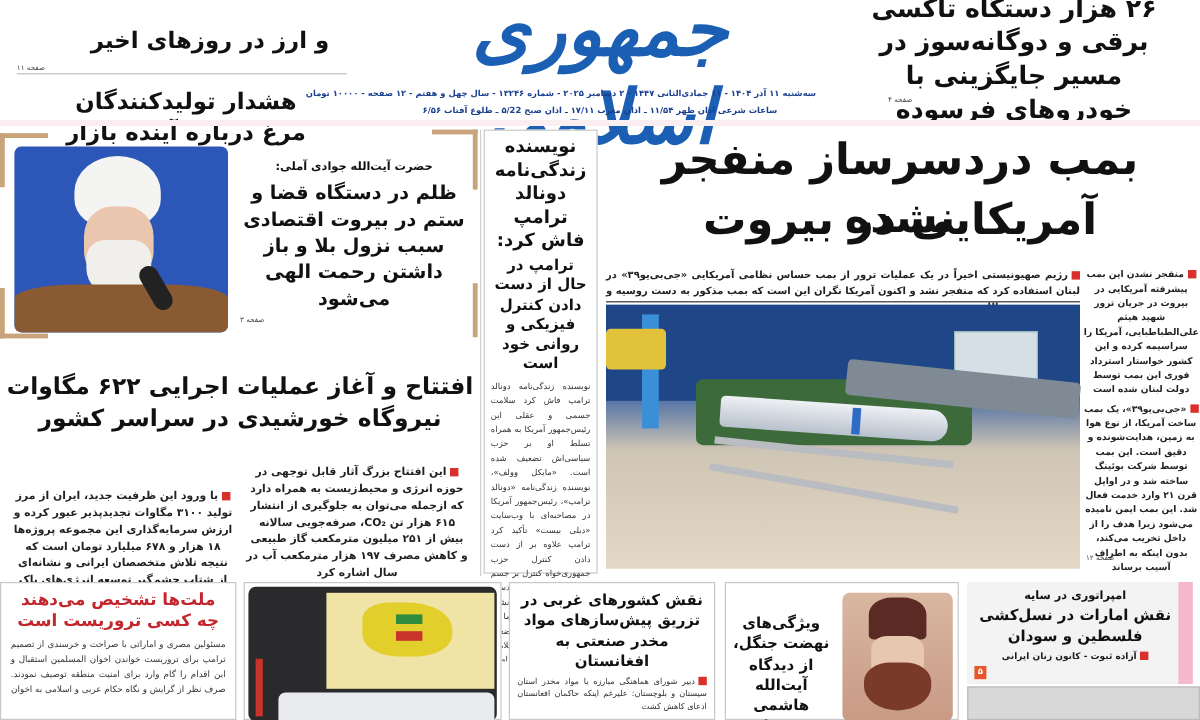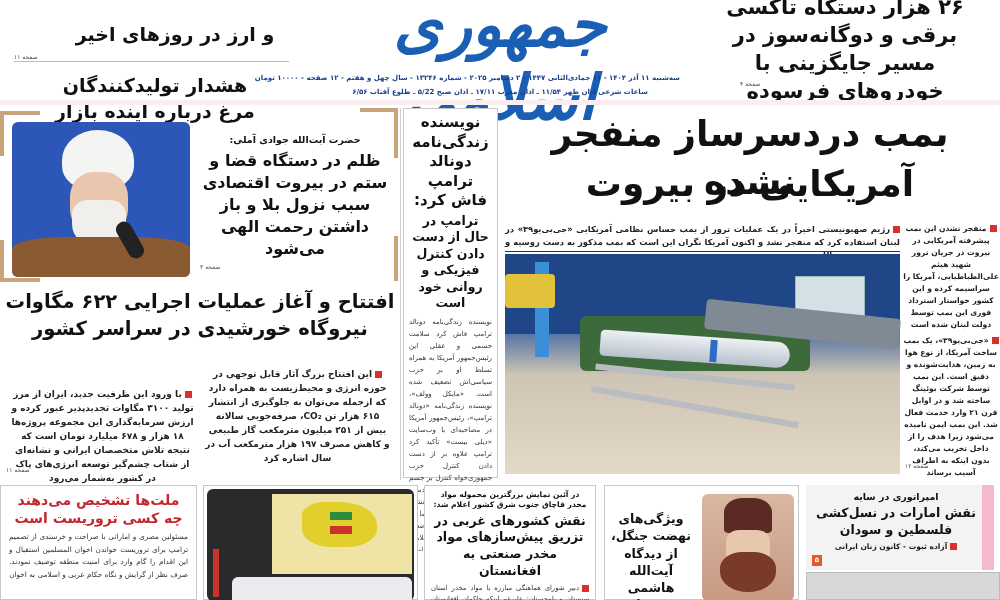--- a/index.html
+++ b/index.html
@@ -66,21 +66,21 @@
     <div class="abs" style="left:60px;top:78px;width:54px;height:48px;background:#f0efec;border-radius:30% 30% 50% 50%;"></div>
     <div class="abs" style="left:0;top:115px;width:178px;height:40px;background:#8a5a33;border-radius:30% 30% 0 0;"></div>
     <div class="abs" style="left:110px;top:98px;width:16px;height:40px;background:#222;border-radius:8px;transform:rotate(-30deg);"></div>
 
   </div>
   <div class="abs hl" style="left:200px;width:190px;top:26px;font-size:9.5px;font-weight:bold;">حضرت آیت‌الله جوادی آملی:</div>
   <div class="abs hl" style="left:200px;width:190px;top:42px;font-size:16px;line-height:1.38;">ظلم در دستگاه قضا و ستم در بیروت اقتصادی سبب نزول بلا و باز داشتن رحمت الهی می‌شود</div>
   <div class="abs pg" style="left:200px;top:155px;">صفحه ۳</div>
 </div>
 
-<div class="abs" style="left:0;top:288px;width:400px;height:185px;padding-left:16px;">
+<div class="abs" style="left:0;top:308px;width:400px;height:185px;padding-left:16px;">
   <div class="abs hl" style="left:0;width:400px;top:0;font-size:19.5px;line-height:1.4;">افتتاح و آغاز عملیات اجرایی ۶۲۲ مگاوات نیروگاه خورشیدی در سراسر کشور</div>
   <div class="abs" style="left:205px;top:80px;width:185px;font-size:9px;line-height:1.55;text-align:center;font-weight:bold;color:#222;">
     <span class="bullet"></span><span>این افتتاح بزرگ آثار قابل توجهی در حوزه انرژی و محیط‌زیست به همراه دارد که ازجمله می‌توان به جلوگیری از انتشار ۶۱۵ هزار تن CO₂، صرفه‌جویی سالانه بیش از ۲۵۱ میلیون مترمکعب گاز طبیعی و کاهش مصرف ۱۹۷ هزار مترمکعب آب در سال اشاره کرد</span>
   </div>
   <div class="abs" style="left:10px;top:80px;width:185px;font-size:9px;line-height:1.55;text-align:center;font-weight:bold;color:#222;margin-top:20px;">
     <span class="bullet"></span><span>با ورود این ظرفیت جدید، ایران از مرز تولید ۳۱۰۰ مگاوات تجدیدپذیر عبور کرده و ارزش سرمایه‌گذاری این مجموعه پروژه‌ها ۱۸ هزار و ۶۷۸ میلیارد تومان است که نتیجه تلاش متخصصان ایرانی و نشانه‌ای از شتاب چشم‌گیر توسعه انرژی‌های پاک در کشور به‌شمار می‌رود</span>
   </div>
   <div class="abs pg" style="left:6px;top:178px;">صفحه ۱۱</div>
 </div>
 
@@ -132,21 +132,20 @@
       <div class="abs" style="left:58px;top:18px;width:22px;height:8px;background:#2e8c3e;"></div>
       <div class="abs" style="left:58px;top:32px;width:22px;height:8px;background:#c8342c;"></div>
     </div>
     <div class="abs" style="left:6px;top:60px;width:6px;height:48px;background:#c8342c;"></div>
     <div class="abs" style="left:25px;top:88px;width:180px;height:24px;background:#e9ebee;border-radius:6px 6px 0 0;"></div>
 
   </div>
 </div>
 
 <div class="abs box" style="left:424px;top:485px;width:172px;height:115px;padding:4px 6px;">
-  <div class="hl" style="font-size:7.6px;line-height:1.35;">در آئین نمایش بزرگترین محموله مواد مخدر قاچاق جنوب شرق کشور اعلام شد:</div>
   <div class="hl" style="font-size:12.5px;line-height:1.35;margin-top:2px;">نقش کشورهای غربی در تزریق پیش‌سازهای مواد مخدر صنعتی به افغانستان</div>
   <div style="font-size:6.8px;line-height:1.6;margin-top:3px;color:#333;text-align:justify;"><span class="bullet"></span><span>دبیر شورای هماهنگی مبارزه با مواد مخدر استان سیستان و بلوچستان: علیرغم اینکه حاکمان افغانستان ادعای کاهش کشت</span></div>
 </div>
 
 <div class="abs box" style="left:604px;top:485px;width:195px;height:115px;">
   <div class="abs hl" style="left:4px;width:84px;top:24px;font-size:12.5px;line-height:1.38;">ویژگی‌های نهضت جنگل، از دیدگاه آیت‌الله هاشمی رفسنجانی</div>
   <div class="abs" style="left:97px;top:8px;width:92px;height:107px;background:linear-gradient(180deg,#d9b7a1 0%,#c89a84 100%);border-radius:6px;overflow:hidden;">
     <div class="abs" style="left:22px;top:4px;width:48px;height:35px;background:#5b2a24;border-radius:40% 40% 10% 10%;"></div>
     <div class="abs" style="left:24px;top:36px;width:44px;height:36px;background:#e7c7ae;border-radius:30%;"></div>
     <div class="abs" style="left:18px;top:58px;width:56px;height:40px;background:#7a3a2a;border-radius:40% 40% 50% 50%;"></div>

